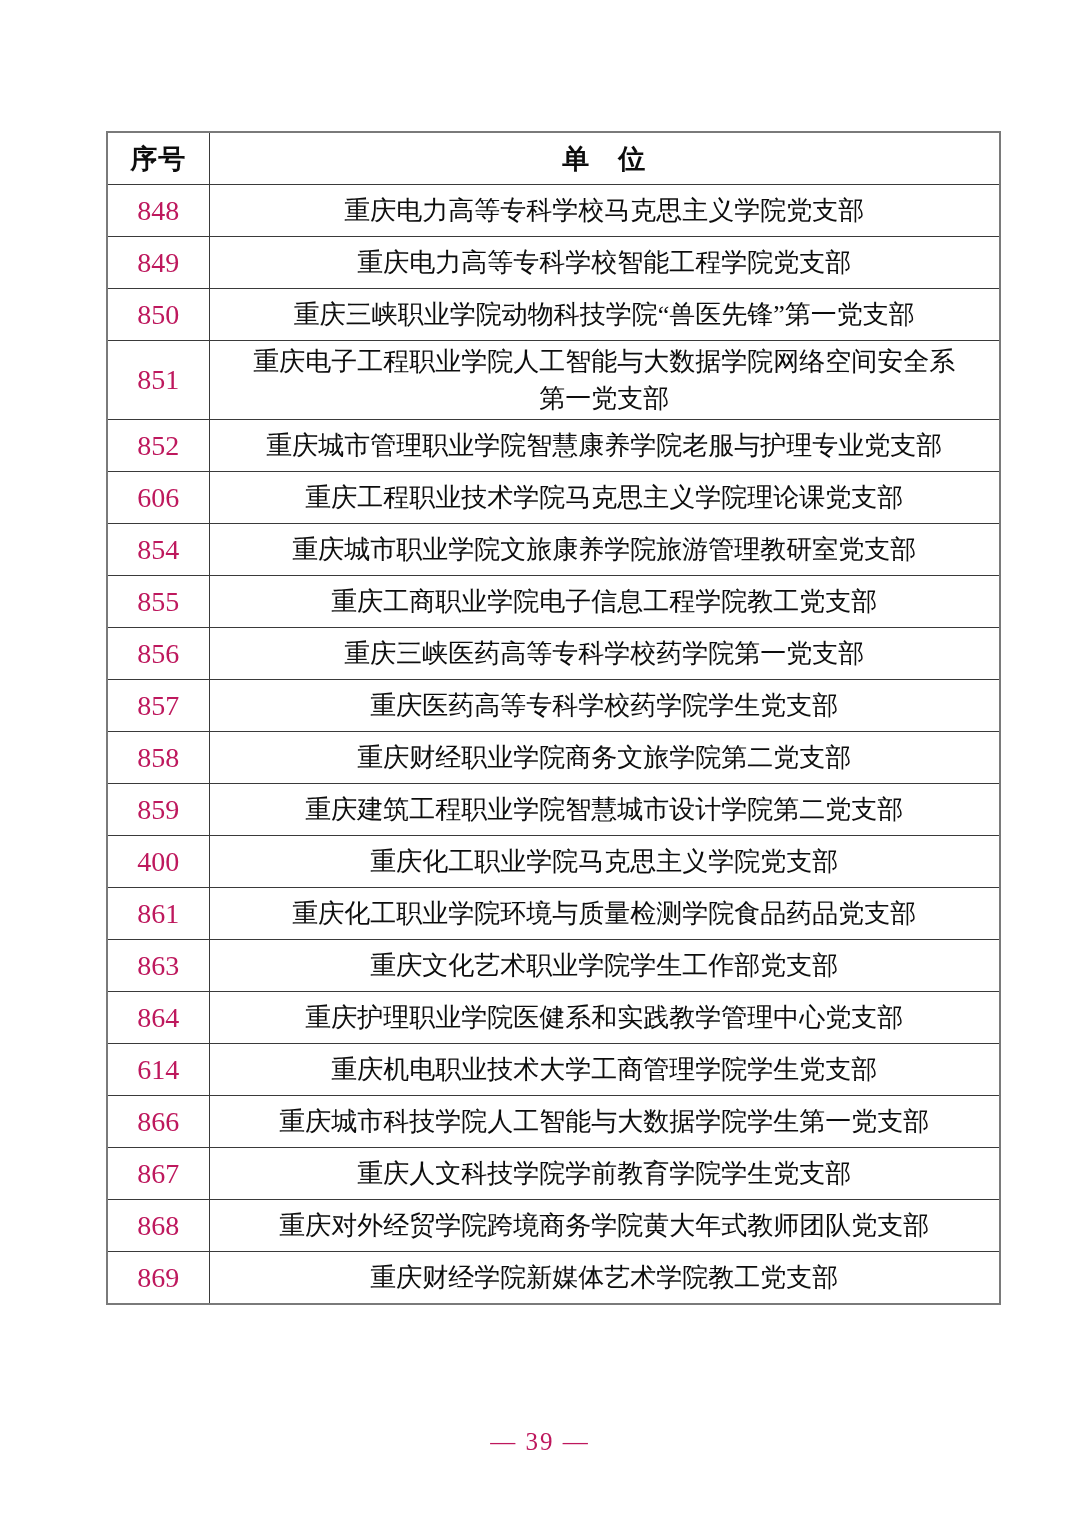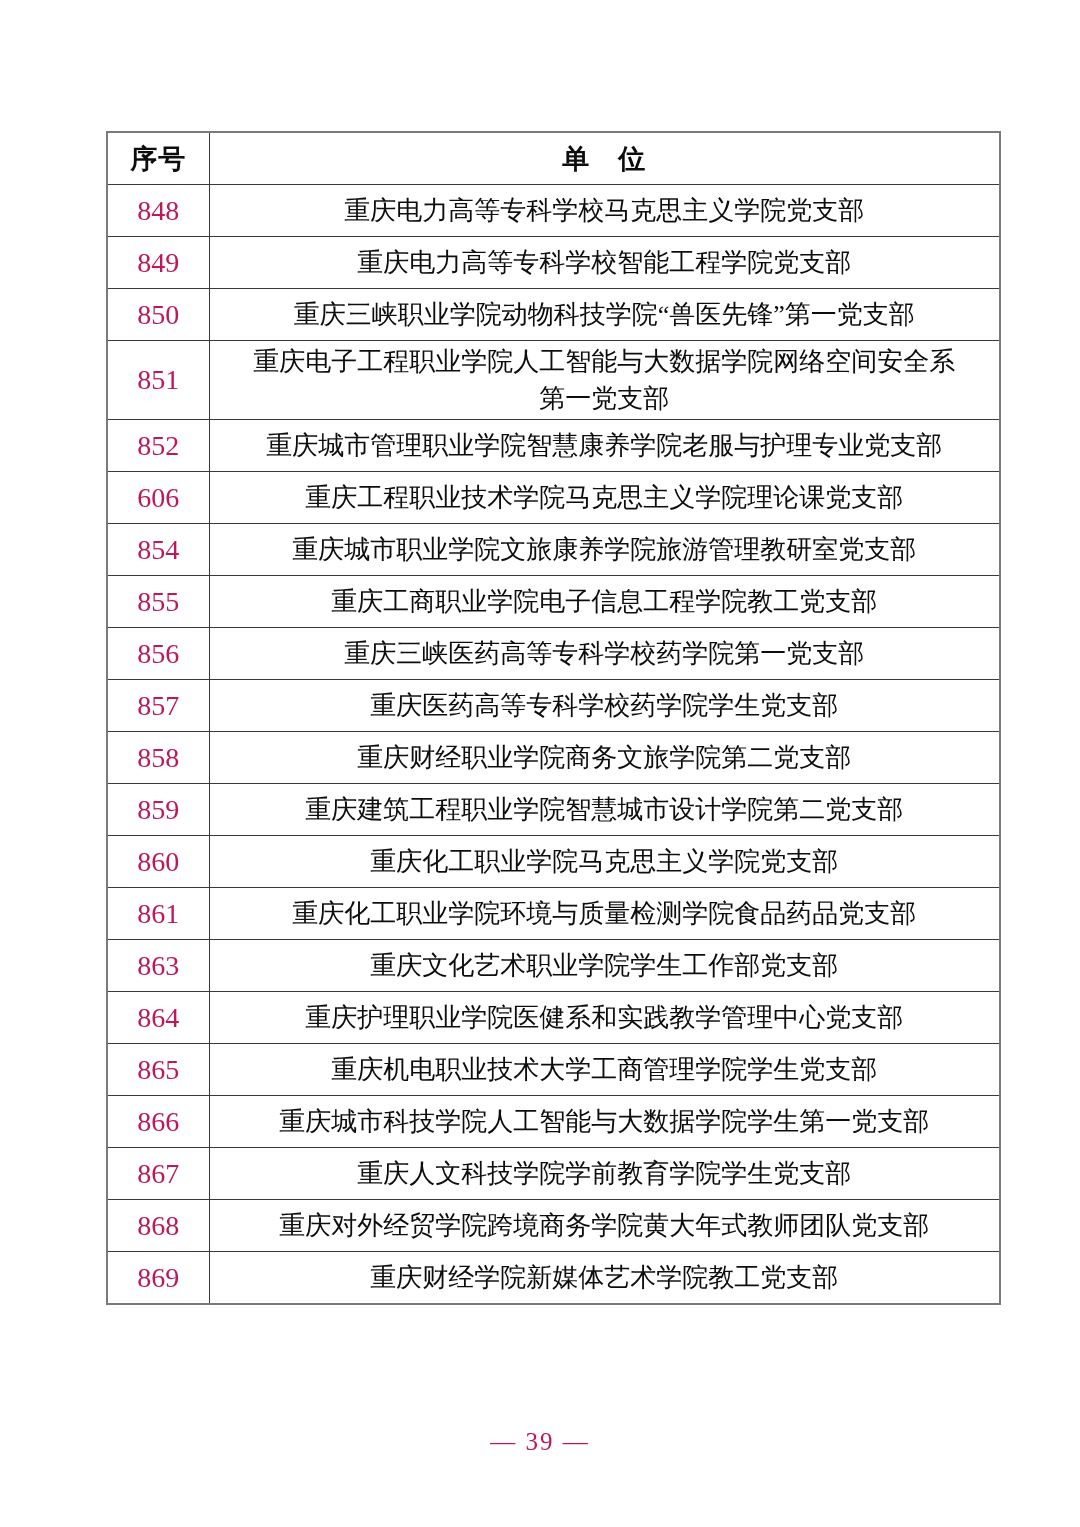--- a/index.html
+++ b/index.html
@@ -143,42 +143,42 @@
     <td class="no-cell">858</td>
     <td class="unit-cell">重庆财经职业学院商务文旅学院第二党支部</td>
   </tr>
 
   <tr>
     <td class="no-cell">859</td>
     <td class="unit-cell">重庆建筑工程职业学院智慧城市设计学院第二党支部</td>
   </tr>
 
   <tr>
-    <td class="no-cell">860</td>
+    <td class="no-cell">400</td>
     <td class="unit-cell">重庆化工职业学院马克思主义学院党支部</td>
   </tr>
 
   <tr>
     <td class="no-cell">861</td>
     <td class="unit-cell">重庆化工职业学院环境与质量检测学院食品药品党支部</td>
   </tr>
 
 
   <tr>
     <td class="no-cell">863</td>
     <td class="unit-cell">重庆文化艺术职业学院学生工作部党支部</td>
   </tr>
 
   <tr>
     <td class="no-cell">864</td>
     <td class="unit-cell">重庆护理职业学院医健系和实践教学管理中心党支部</td>
   </tr>
 
   <tr>
-    <td class="no-cell">865</td>
+    <td class="no-cell">614</td>
     <td class="unit-cell">重庆机电职业技术大学工商管理学院学生党支部</td>
   </tr>
 
   <tr>
     <td class="no-cell">866</td>
     <td class="unit-cell">重庆城市科技学院人工智能与大数据学院学生第一党支部</td>
   </tr>
 
   <tr>
     <td class="no-cell">867</td>

